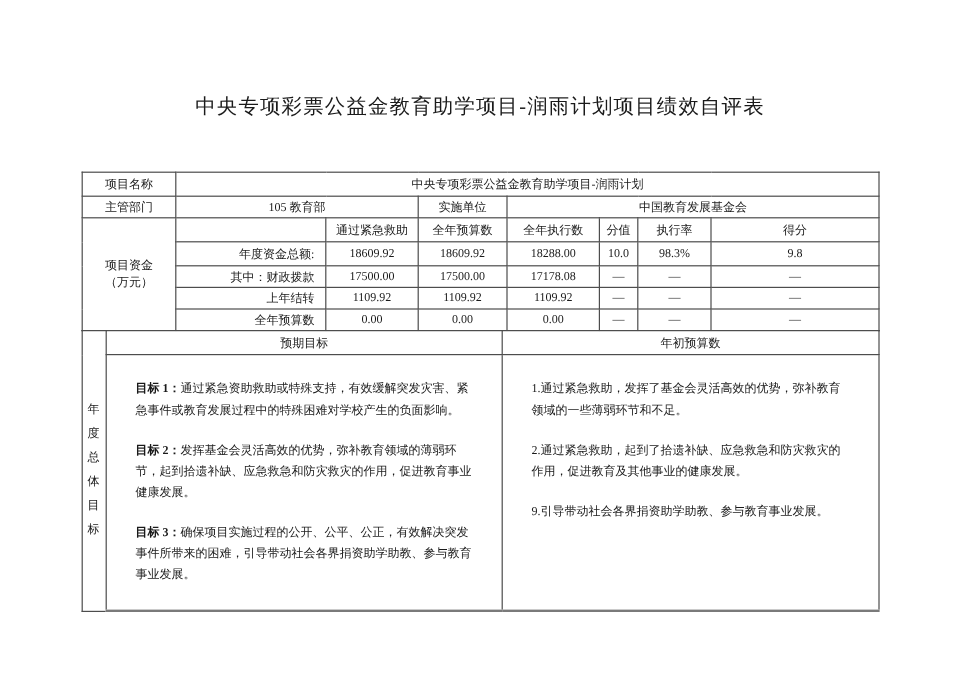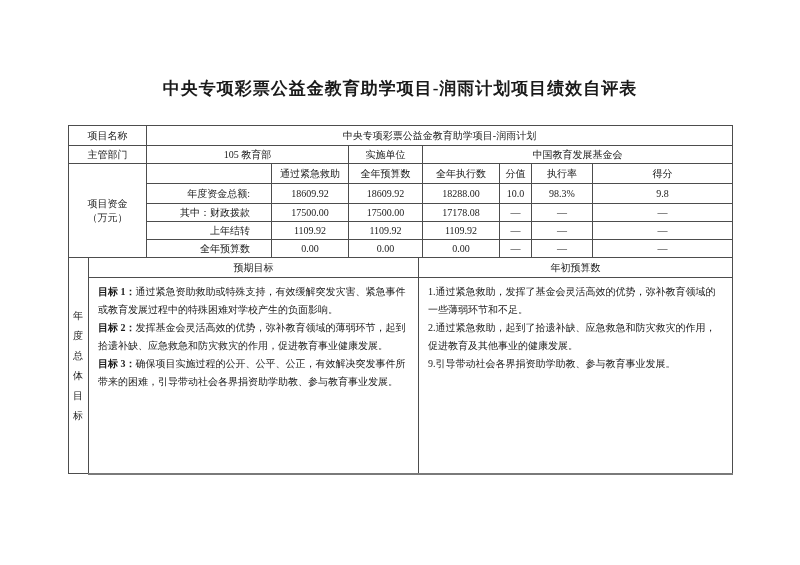--- a/index.html
+++ b/index.html
@@ -9,73 +9,73 @@
     color:#1a1a1a;
     position:relative;
     overflow:hidden;
   }
   .page { position:absolute; inset:0; background:#fff; }
 
   .doc-title {
     text-align:center;
     margin-top:77px;
     font-size:17px;
-    font-weight:bold;
+    font-weight:normal;
     letter-spacing:1px;
   }
   .doc-subtitle {
     text-align:center;
     margin-top:9px;
     font-size:11.5px;
     letter-spacing:1px;
   }
 
   .tables {
     position:absolute;
-    left:68px; top:125px;
+    left:68px; top:143px;
     width:664px;
   }
   table {
     border-collapse:collapse;
     table-layout:fixed;
     width:664px;
   }
   td {
     border:1px solid #4d4d4d;
     font-size:10px;
     text-align:center;
     vertical-align:middle;
     padding:0 2px;
     overflow:hidden;
     background:#fff;
   }
   .btable { margin-top:-1px; }
   .btable tr:last-child td { border-bottom:2px solid #7a7a7a; }
 
-  .lbl-right { text-align:right; padding-right:21px; }
+  .lbl-right { text-align:right; padding-right:9px; }
   .two-line { line-height:14px; }
 
   .vert-cell { padding:0; }
   .vert-text {
     margin:0 auto;
     width:11px;
     word-break:break-all;
     line-height:20px;
     font-size:10px;
     text-align:left;
   }
 
   .goal-cell {
     text-align:left;
     vertical-align:top;
     padding:4px 7px 4px 8px;
     line-height:17.5px;
     font-size:10px;
   }
-  .goal-cell p { margin:1px; }
+  .goal-cell p { margin:16px; }
   .goal-label { font-weight:bold; }
 
   .page-number {
     position:absolute;
     left:68px; top:492px;
     width:664px;
     text-align:center;
     font-size:8.5px;
     color:#333;
   }

